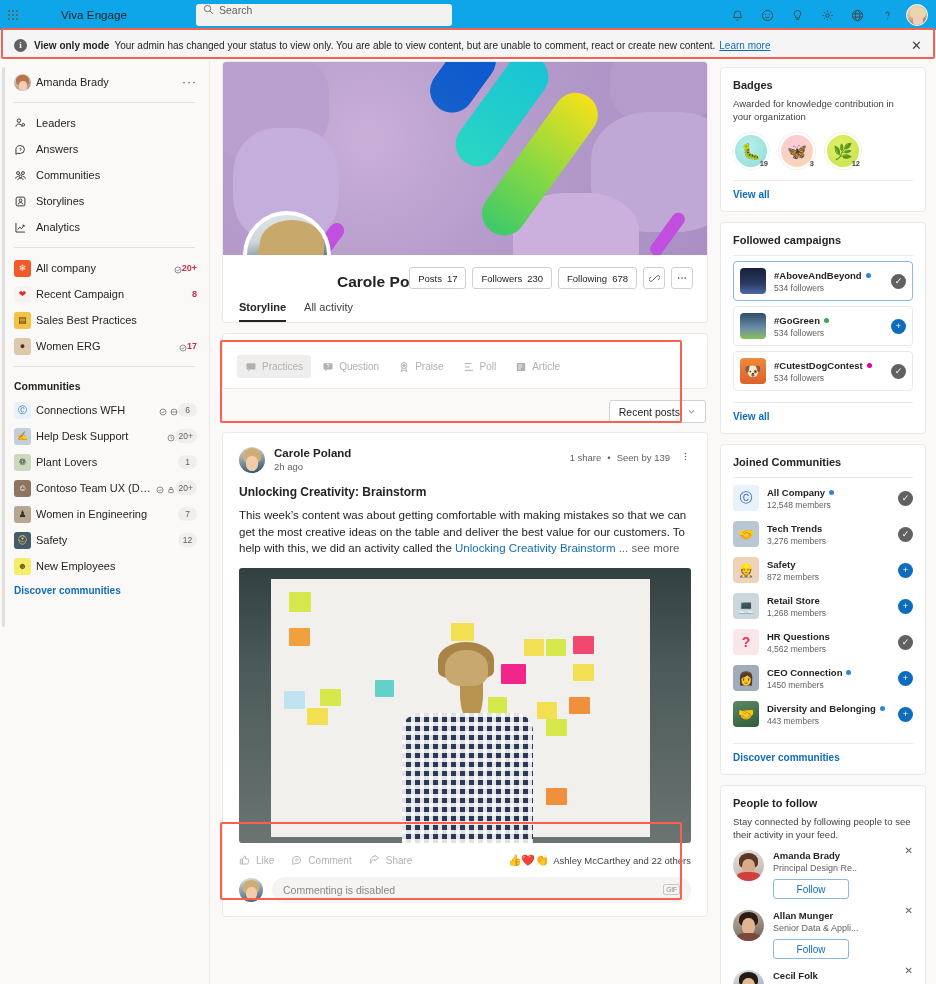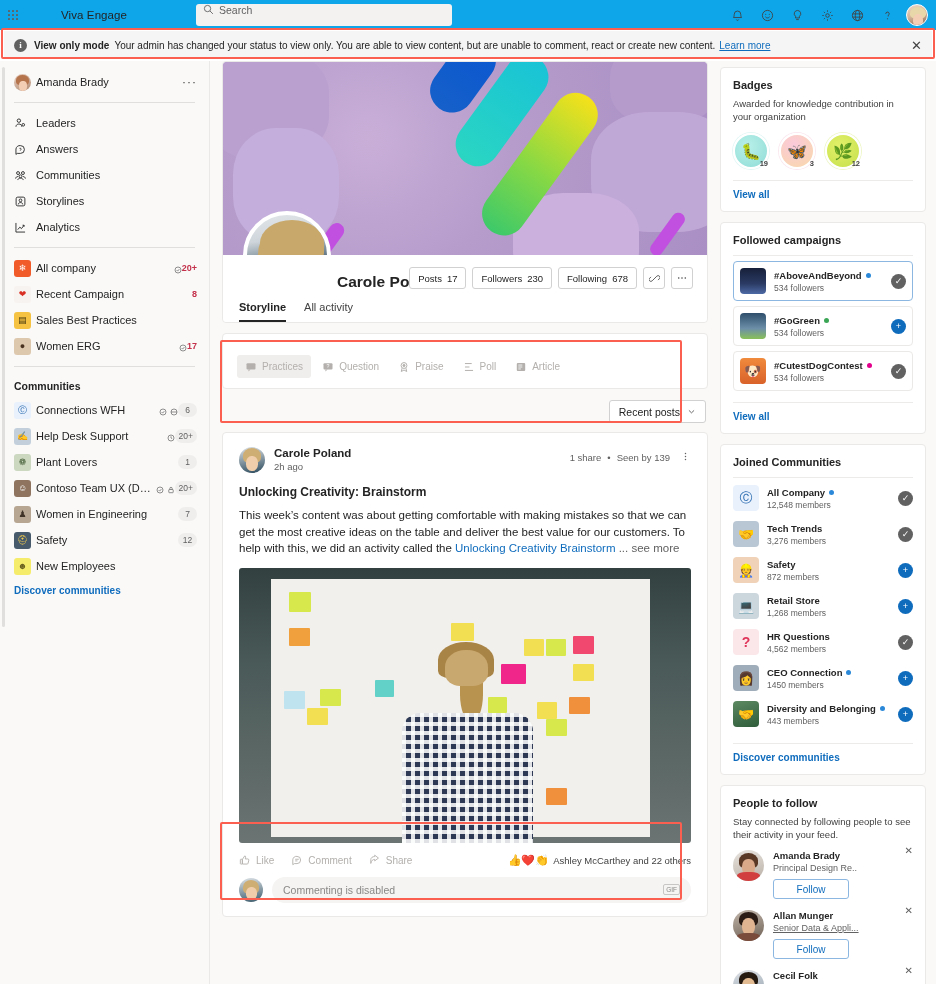--- a/index.html
+++ b/index.html
@@ -887,21 +887,21 @@
       </div>
 
       <div class="prow">
         <span class="p-avatar" style="background:linear-gradient(165deg,#c2b6ab,#6d5f53);">
           <i style="position:absolute;left:6px;top:2px;width:19px;height:14px;border-radius:50% 50% 30% 30%;background:#2b1d16;"></i>
           <i style="position:absolute;left:9px;top:8px;width:13px;height:17px;border-radius:45%;background:#e0b391;z-index:2;"></i>
           <i style="position:absolute;left:4px;bottom:0;width:23px;height:8px;border-radius:40% 40% 0 0;background:#7a4a3a;z-index:3;"></i>
         </span>
         <span>
           <span class="p-name" style="display:block;">Allan Munger</span>
-          <span class="p-role" style="display:block;text-decoration:underline;">Senior Data &amp; Appli...</span>
+          <span class="p-role" style="display:block;">Senior Data &amp; Appli...</span>
           <button class="follow-btn">Follow</button>
         </span>
         <span class="p-x">✕</span>
       </div>
 
       <div class="prow">
         <span class="p-avatar" style="background:linear-gradient(165deg,#dfe3e7,#8a98a6);">
           <i style="position:absolute;left:6px;top:2px;width:19px;height:14px;border-radius:50% 50% 30% 30%;background:#241a12;"></i>
           <i style="position:absolute;left:9px;top:8px;width:13px;height:17px;border-radius:45%;background:#e3bb93;z-index:2;"></i>
 

